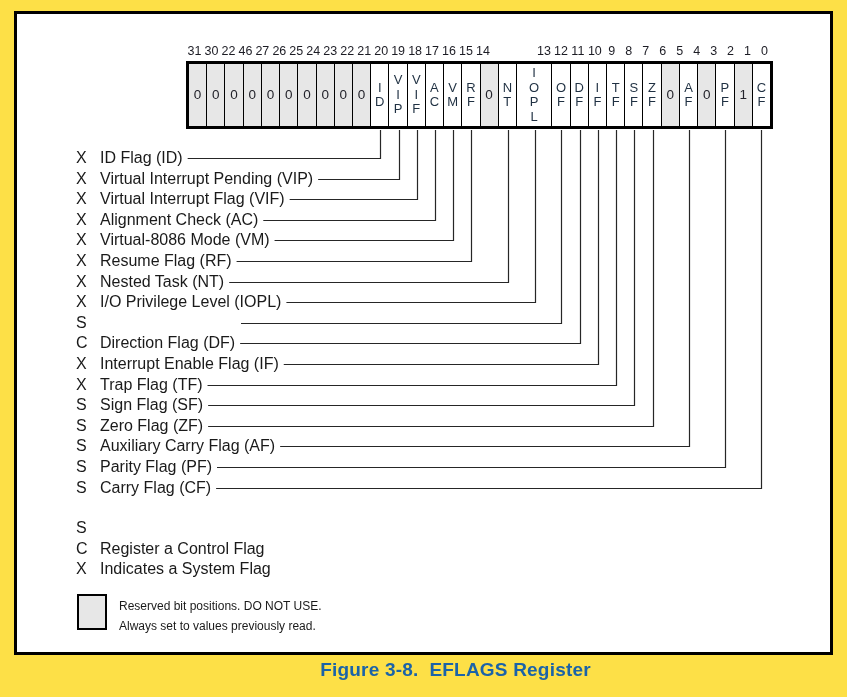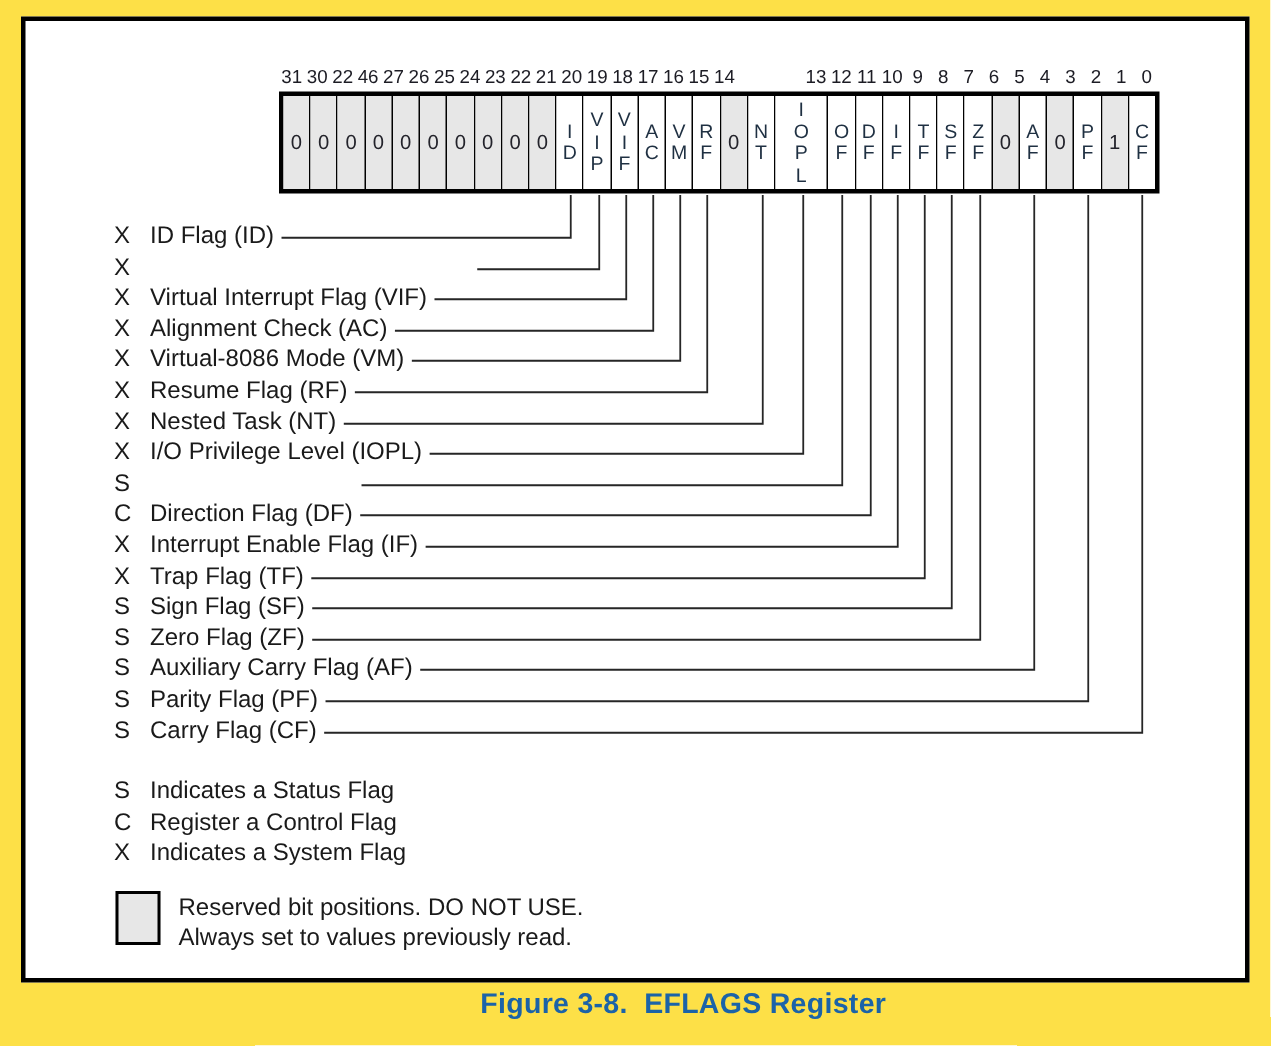--- a/index.html
+++ b/index.html
@@ -40,21 +40,21 @@
     font-size:16px; white-space:nowrap;
   }
   .prefix { display:inline-block; width:24px; text-align:left; }
   
   svg.connectors { position:absolute; left:0; top:0; pointer-events:none; }
   
   .swatch {
     position:absolute; left:77px; top:594px; width:30px; height:36px;
     background:#e7e7e7; border:2px solid #000; box-sizing:border-box;
   }
-  .resline { position:absolute; left:119px; height:20px; display:flex; align-items:center; font-size:16px; white-space:nowrap; }
+  .resline { position:absolute; left:119px; height:20px; display:flex; align-items:center; font-size:12px; white-space:nowrap; }
   
   .caption {
     position:absolute; left:0; top:659px; width:847px; text-align:center;
     font-weight:bold; font-size:19px; white-space:pre; letter-spacing:0.2px;
   }
 </style>
 </head>
 <body>
 
 <div class="page">
@@ -234,20 +234,21 @@
       <path d="M 216.109375 488.5 L 761.5 488.5 L 761.5 130" fill="none" stroke="#262626" stroke-width="1.2"></path>
     </svg>
 
   <div id="flaglist">
       <div class="flagrow" style="top: 148px;">
         <span class="prefix">X</span>
         <span>ID Flag (ID)</span>
       </div>
       <div class="flagrow" style="top: 168.6px;">
         <span class="prefix">X</span>
+        <span>Virtual Interrupt Pending (VIP)</span>
       </div>
       <div class="flagrow" style="top: 189.2px;">
         <span class="prefix">X</span>
         <span>Virtual Interrupt Flag (VIF)</span>
       </div>
       <div class="flagrow" style="top: 209.8px;">
         <span class="prefix">X</span>
         <span>Alignment Check (AC)</span>
       </div>
       <div class="flagrow" style="top: 230.4px;">
@@ -299,21 +300,20 @@
       </div>
       <div class="flagrow" style="top: 477.6px;">
         <span class="prefix">S</span>
         <span>Carry Flag (CF)</span>
       </div>
     </div>
 
   <div id="legendlist">
       <div class="legendrow" style="top: 518px;">
         <span class="prefix">S</span>
-        <span>Indicates a Status Flag</span>
       </div>
       <div class="legendrow" style="top: 538.5px;">
         <span class="prefix">C</span>
         <span>Register a Control Flag</span>
       </div>
       <div class="legendrow" style="top: 558.5px;">
         <span class="prefix">X</span>
         <span>Indicates a System Flag</span>
       </div>
     </div>

